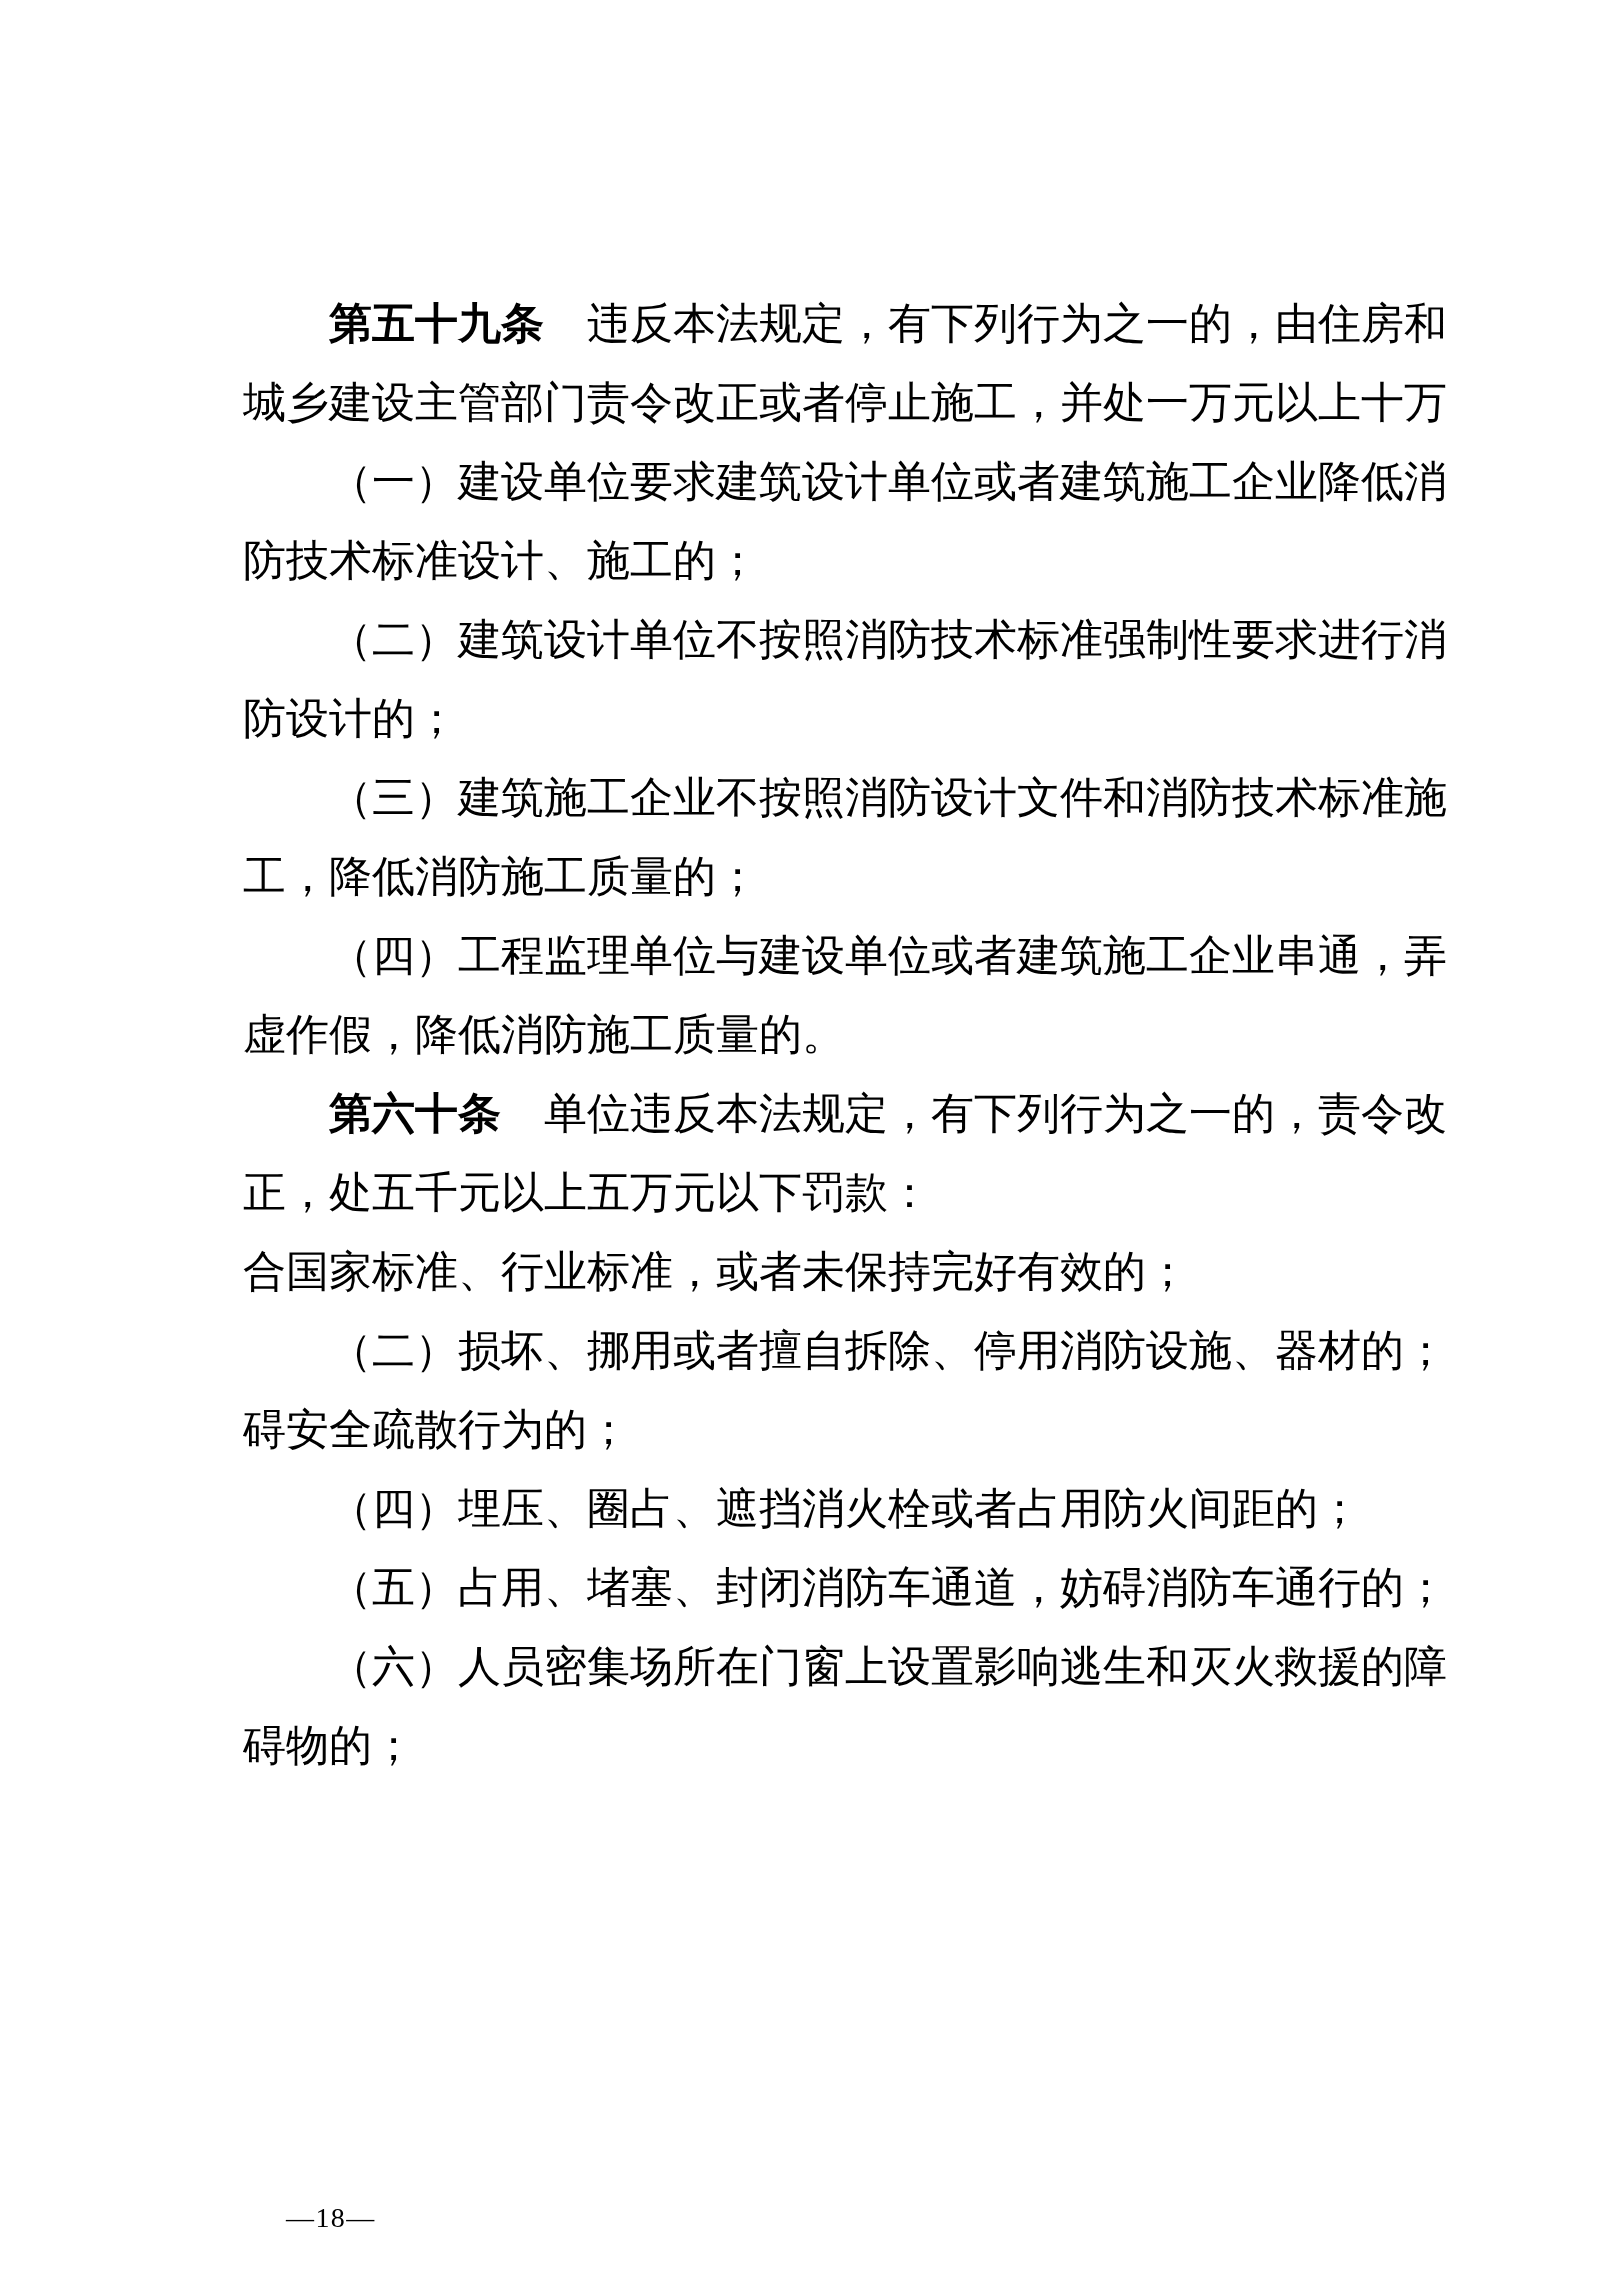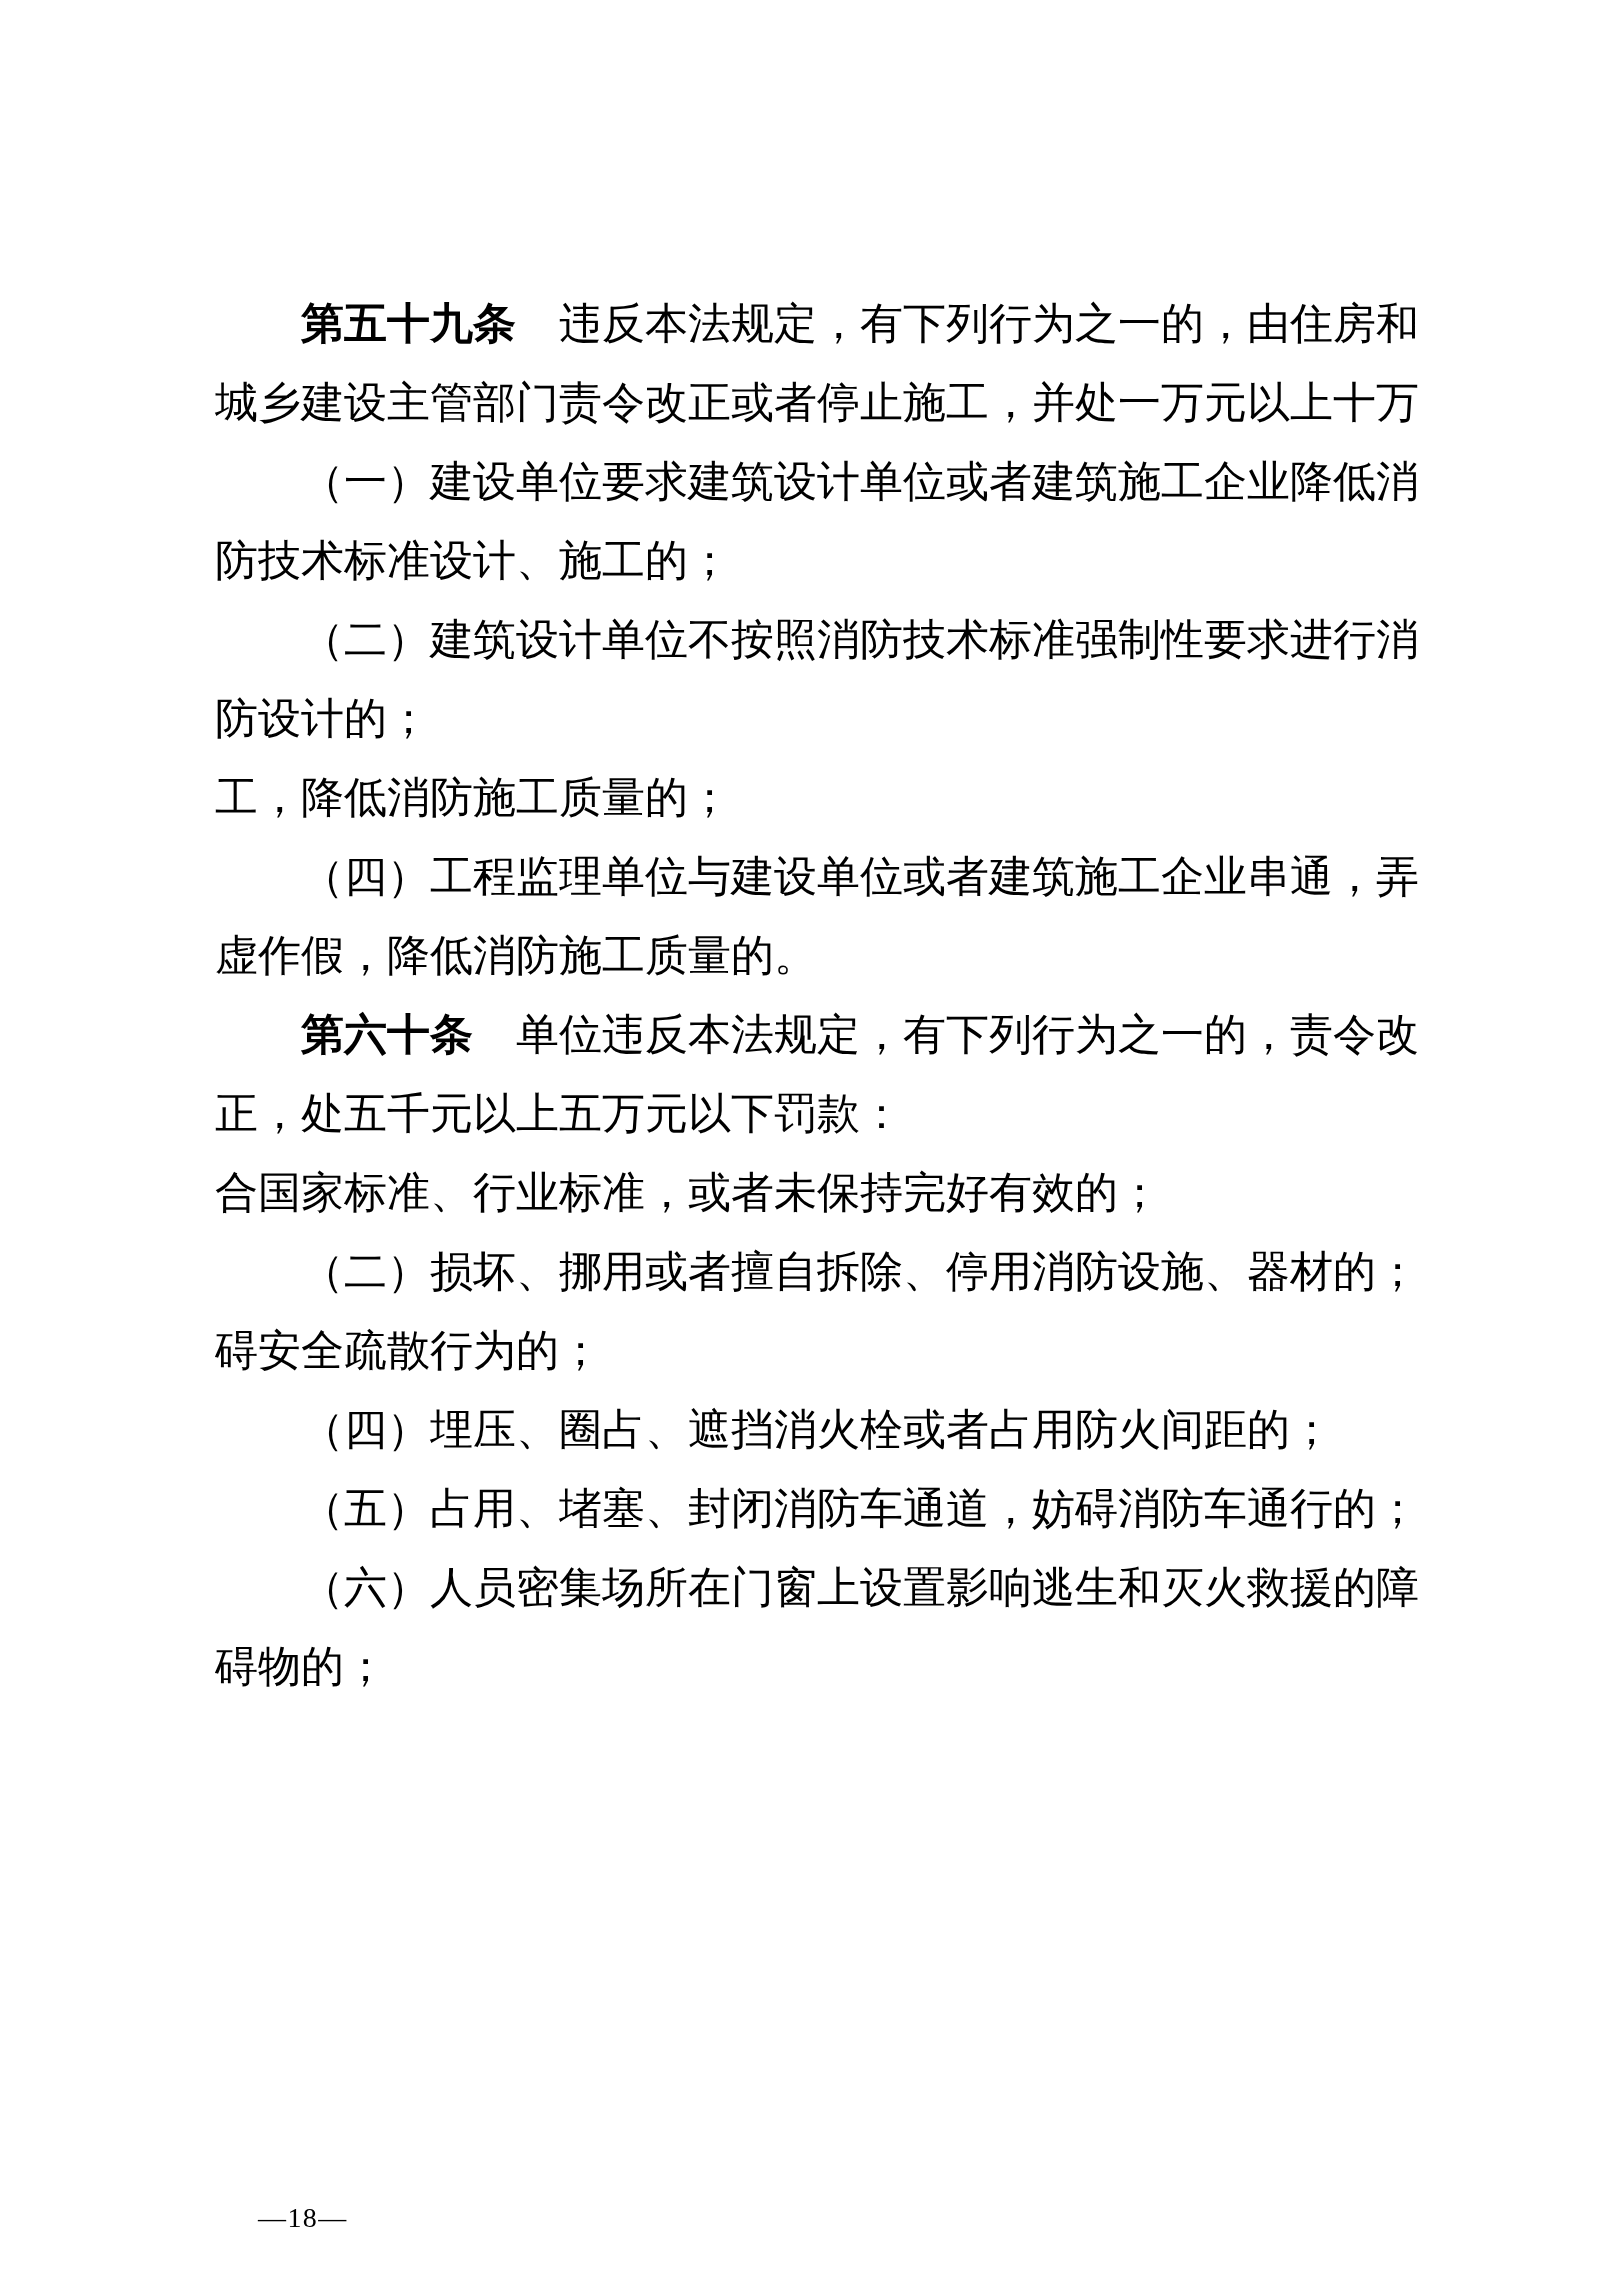--- a/index.html
+++ b/index.html
@@ -8,20 +8,21 @@
     background: #ffffff;
   }
   .page {
     position: relative;
     width: 1436px;
     height: 2295px;
     background: #ffffff;
     color: #000000;
     font-family: "Liberation Serif", "DejaVu Serif", serif;
     overflow: hidden;
+    margin-left: 28px;
   }
   .text-block {
     position: absolute;
     left: 215px;
     top: 284px;
     width: 1204px;
     font-size: 43px;
     line-height: 79px;
     letter-spacing: 0;
   }
@@ -50,20 +51,21 @@
 <body>
 
 <div class="page">
   <div class="text-block" id="lines-container">
       <div class="line indent"><span class="lead">第五十九条</span>　违反本法规定，有下列行为之一的，由住房和</div>
       <div class="line">城乡建设主管部门责令改正或者停止施工，并处一万元以上十万</div>
       <div class="line indent">（一）建设单位要求建筑设计单位或者建筑施工企业降低消</div>
       <div class="line">防技术标准设计、施工的；</div>
       <div class="line indent">（二）建筑设计单位不按照消防技术标准强制性要求进行消</div>
       <div class="line">防设计的；</div>
+      <div class="line indent">（三）建筑施工企业不按照消防设计文件和消防技术标准施</div>
       <div class="line">工，降低消防施工质量的；</div>
       <div class="line indent">（四）工程监理单位与建设单位或者建筑施工企业串通，弄</div>
       <div class="line">虚作假，降低消防施工质量的。</div>
       <div class="line indent"><span class="lead">第六十条</span>　单位违反本法规定，有下列行为之一的，责令改</div>
       <div class="line">正，处五千元以上五万元以下罚款：</div>
       <div class="line">合国家标准、行业标准，或者未保持完好有效的；</div>
       <div class="line indent">（二）损坏、挪用或者擅自拆除、停用消防设施、器材的；</div>
       <div class="line">碍安全疏散行为的；</div>
       <div class="line indent">（四）埋压、圈占、遮挡消火栓或者占用防火间距的；</div>
       <div class="line indent">（五）占用、堵塞、封闭消防车通道，妨碍消防车通行的；</div>

